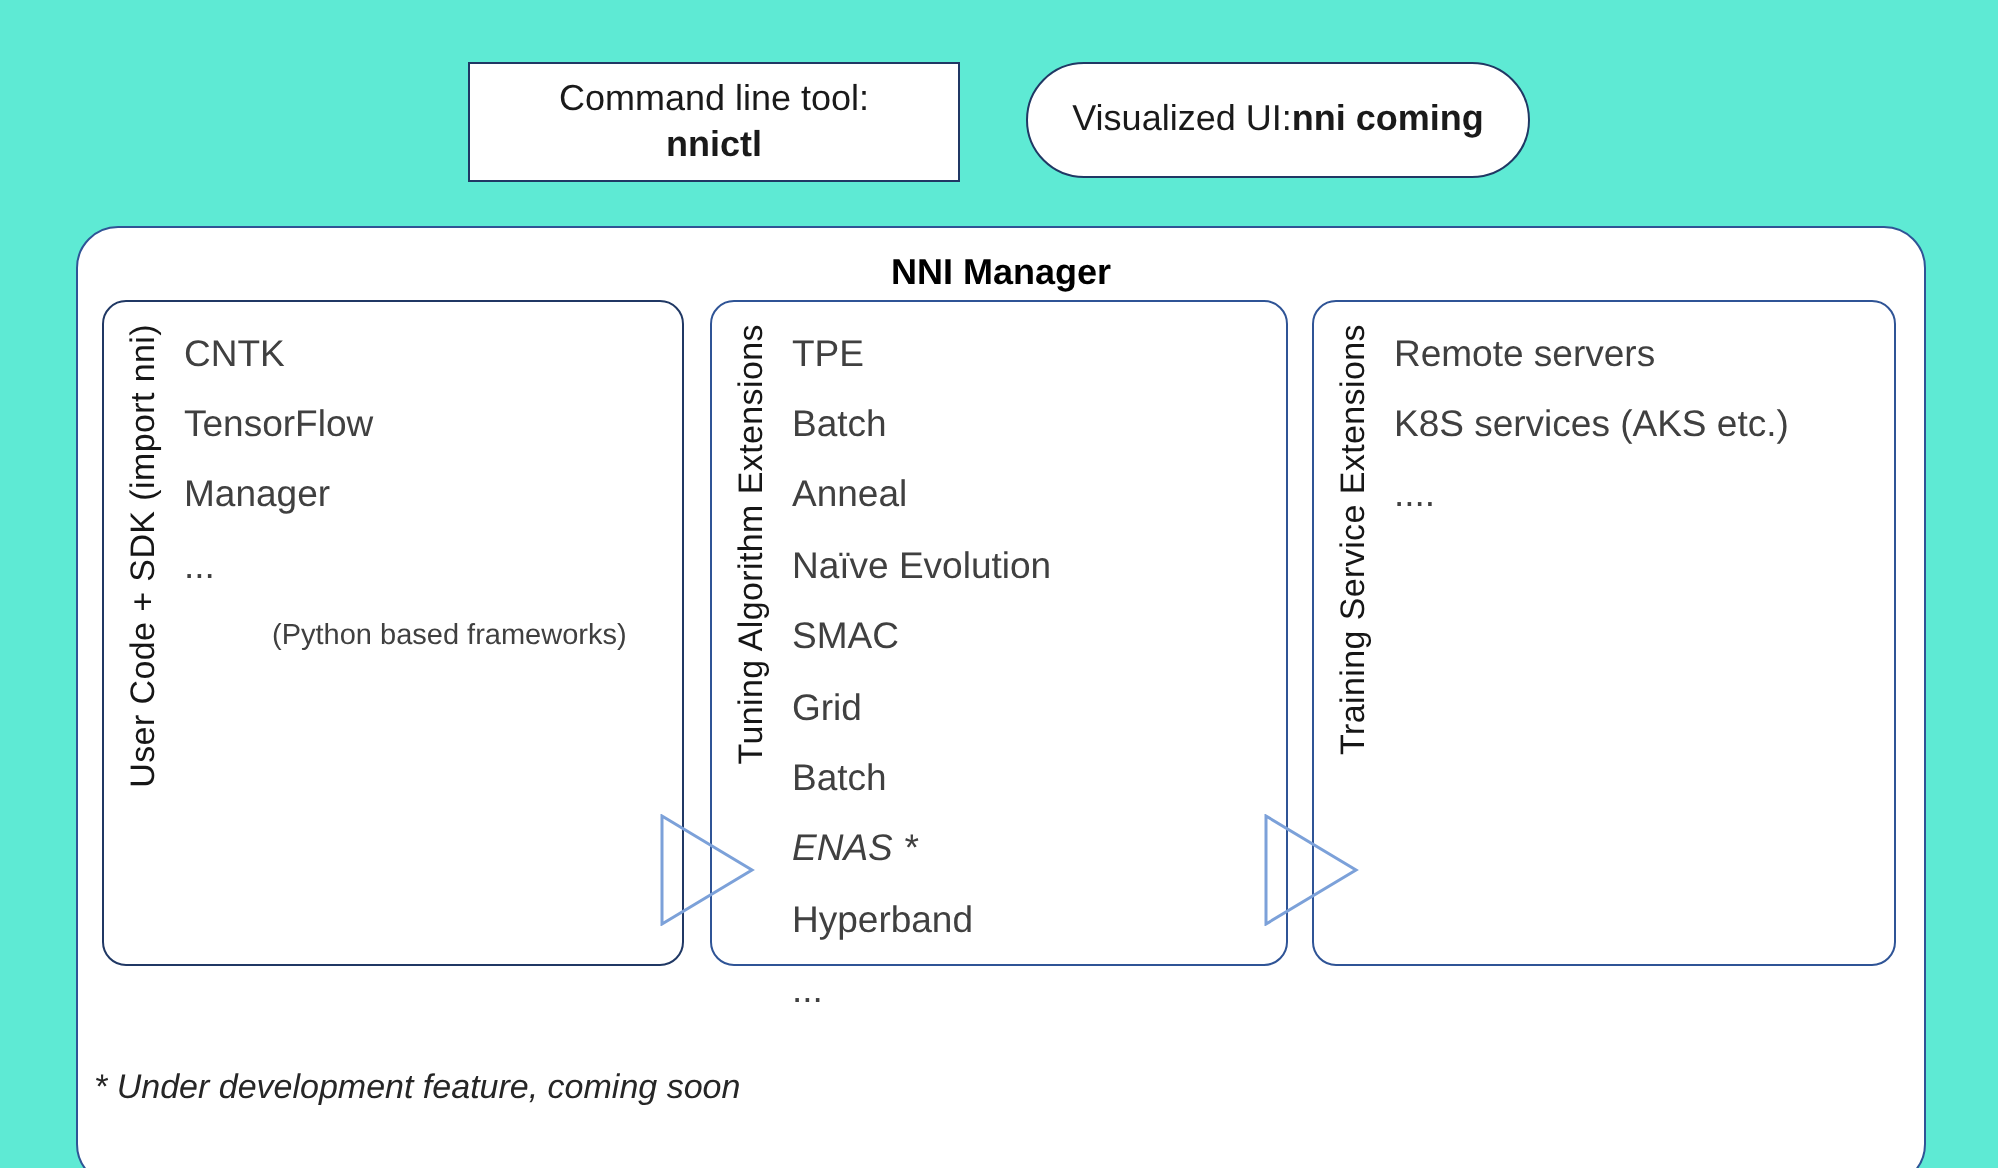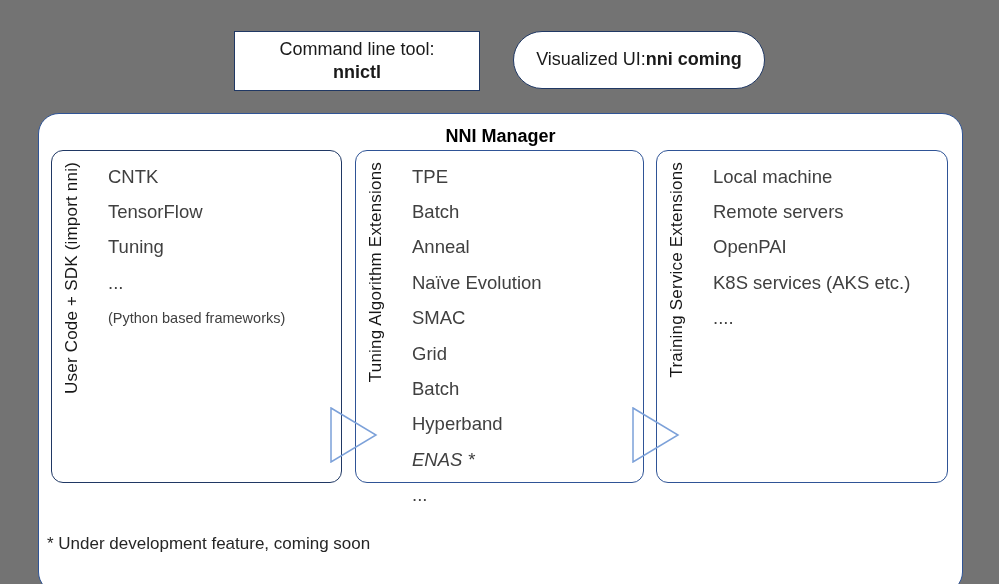--- a/index.html
+++ b/index.html
@@ -5,21 +5,21 @@
   :root {
     --navy: #203864;
     --blue: #2F5496;
     --arrow: #7CA1D9;
     --gray: #404040;
     --black: #1A1A1A;
   }
   * { box-sizing: border-box; }
   body { margin: 0; background: #fff; }
   .stage {
-    position: relative; width: 999px; height: 584px; background: #737373;
+    position: relative; width: 999px; height: 584px; background: #5eead4;
     font-family: "Liberation Sans", sans-serif; overflow: hidden;
   }
   .topbox {
     position: absolute; border: 1.6px solid var(--navy); background: #fff;
     display: flex; align-items: center; justify-content: center;
     color: var(--black); font-size: 18px; line-height: 1.3; text-align: center;
   }
   .topbox.col { flex-direction: column; }
   #cli-box { left: 234px; top: 31px; width: 246px; height: 60px; }
   #ui-box  { left: 513px; top: 31px; width: 252px; height: 58px; border-radius: 29px; }
@@ -37,34 +37,34 @@
     border: 1.4px solid var(--blue); border-radius: 12px; background: transparent;
   }
   .panel-1 { left: 12px;  width: 291px; border-color: var(--navy); }
   .panel-2 { left: 316px; width: 289px; }
   .panel-3 { left: 617px; width: 292px; }
   .side-label {
     position: absolute; left: 10px; top: 11px;
     writing-mode: vertical-rl; transform: rotate(180deg);
     font-size: 17px; color: #161616; letter-spacing: 0.2px; white-space: nowrap;
   }
-  .items { position: absolute; left: 56px; top: 8px; right: 2px; }
+  .items { position: absolute; left: 40px; top: 8px; right: 2px; }
   .item {
     height: 35.4px; display: flex; align-items: center;
     font-size: 18.5px; color: var(--gray); white-space: nowrap;
   }
-  .item.small  { font-size: 14.5px; }
+  .item.small  { font-size: 14.5px; margin-left: 44px; }
   .item.italic { font-style: italic; }
   .flow-arrow { position: absolute; width: 48px; height: 56px; }
   #arrow-1 { left: 330px; top: 407px; }
   #arrow-2 { left: 632px; top: 407px; }
   .flow-arrow polygon { fill: none; stroke: var(--arrow); stroke-width: 1.5; }
   .footnote {
     position: absolute; left: 47px; top: 534px;
-    font-size: 17px; color: #262626;
+    font-size: 17px; font-style: italic; color: #262626;
   }
 </style>
 </head>
 <body>
 
 <div class="stage">
 
   <div class="topbox col" id="cli-box">
     <span>Command line tool:</span>
     <span class="bold">nnictl</span>
@@ -76,48 +76,46 @@
   </div>
 
   <div class="manager">
     <div class="manager-title">NNI Manager</div>
 
     <div class="panel panel-1">
       <div class="side-label">User Code + SDK (import nni)</div>
       <div class="items">
         <div class="item">CNTK</div>
         <div class="item">TensorFlow</div>
-        <div class="item">Tuning</div>
+        <div class="item">Manager</div>
         <div class="item">...</div>
         <div class="item small">(Python based frameworks)</div>
       </div>
     </div>
 
     <div class="panel panel-2">
       <div class="side-label">Tuning Algorithm Extensions</div>
       <div class="items">
         <div class="item">TPE</div>
         <div class="item">Batch</div>
         <div class="item">Anneal</div>
         <div class="item">Naïve Evolution</div>
         <div class="item">SMAC</div>
         <div class="item">Grid</div>
         <div class="item">Batch</div>
+        <div class="item italic">ENAS *</div>
         <div class="item">Hyperband</div>
-        <div class="item italic">ENAS *</div>
         <div class="item">...</div>
       </div>
     </div>
 
     <div class="panel panel-3">
       <div class="side-label">Training Service Extensions</div>
       <div class="items">
-        <div class="item">Local machine</div>
         <div class="item">Remote servers</div>
-        <div class="item">OpenPAI</div>
         <div class="item">K8S services (AKS etc.)</div>
         <div class="item">....</div>
       </div>
     </div>
   </div>
 
   <svg class="flow-arrow" id="arrow-1" viewBox="0 0 48 56">
     <polygon points="1,1 46,28 1,55"></polygon>
   </svg>
   <svg class="flow-arrow" id="arrow-2" viewBox="0 0 48 56">

